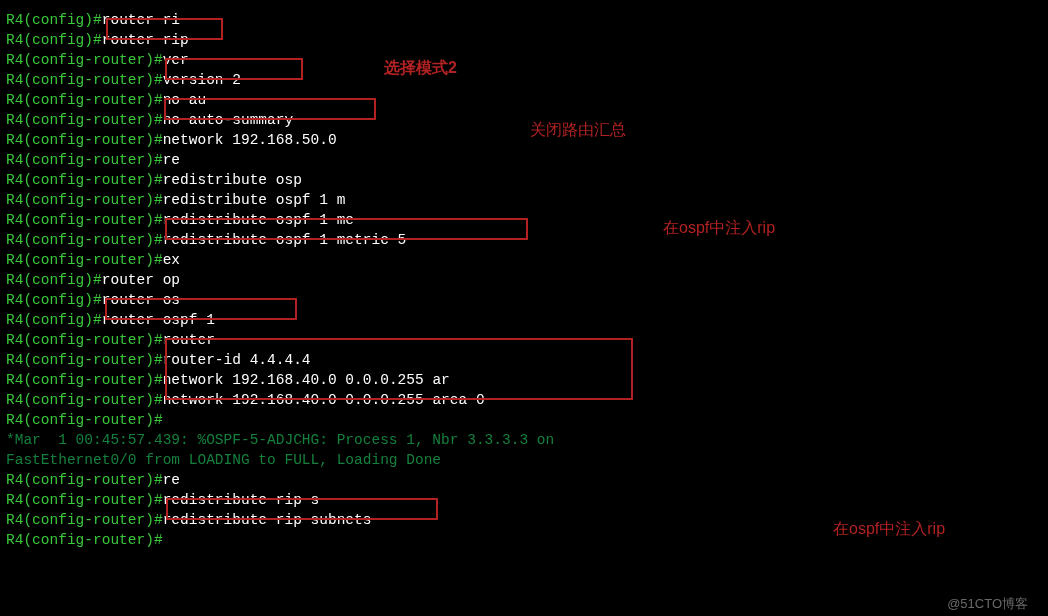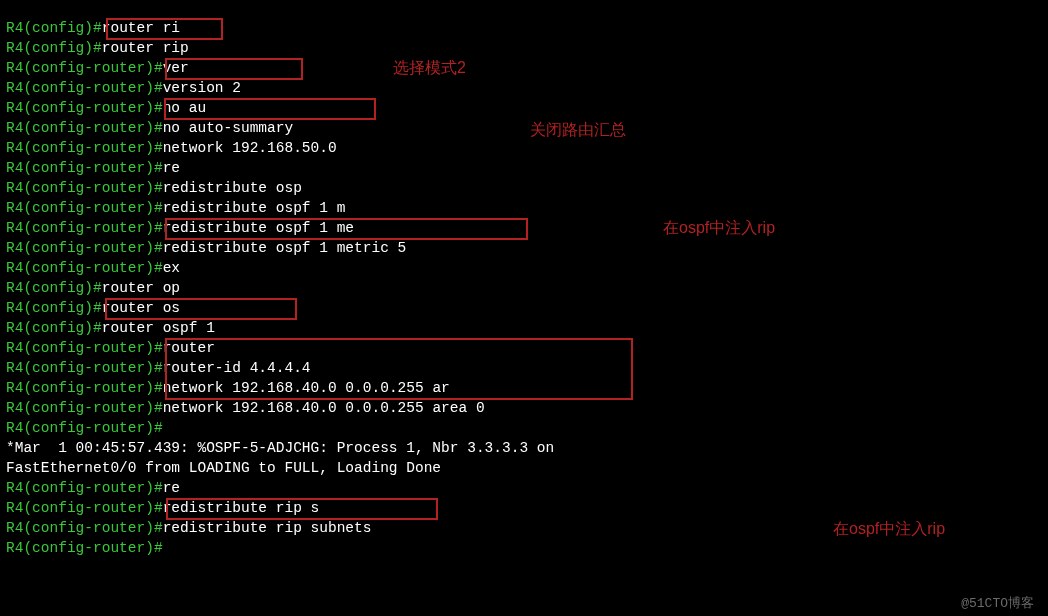--- a/index.html
+++ b/index.html
@@ -7,29 +7,29 @@
       width: 1048px;
       height: 616px;
       background: #000;
       font-family: "Courier New", monospace;
       font-size: 14.5px;
       line-height: 20px;
       overflow: hidden;
       position: relative;
     }
     .terminal {
-      padding: 18px 6px;
+      padding: 10px 6px;
       white-space: pre;
     }
     .line { height: 20px; }
     .prompt { color: #39c839; }
     .device { color: #39c839; }
     .mode { color: #39c839; }
     .cmd { color: #ffffff; }
-    .out { color: #ffffff; }
+    .out { color: #15803d; }
     
     .rect {
       position: absolute;
       border: 2px solid #b22222;
       pointer-events: none;
     }
     .arrow {
       position: absolute;
       pointer-events: none;
     }
@@ -48,25 +48,25 @@
     .anno-text {
       position: absolute;
       color: #b22222;
       font-family: "SimSun","Microsoft YaHei", sans-serif;
       font-size: 16px;
       pointer-events: none;
       white-space: nowrap;
     }
     .watermark {
       position: absolute;
-      right: 14px;
+      right: 20px;
       bottom: 2px;
       color: #6a6a6a;
       font-size: 13px;
-      font-family: Liberation Mono, monospace;
+      font-family: Liberation Sans, sans-serif;
     }
   </style>
 </head>
 <body>
 
 <div class="terminal" id="term"><div class="line"><span class="device">R4</span><span class="mode">(config)</span><span class="prompt">#</span><span class="cmd">router ri</span></div><div class="line"><span class="device">R4</span><span class="mode">(config)</span><span class="prompt">#</span><span class="cmd">router rip</span></div><div class="line"><span class="device">R4</span><span class="mode">(config-router)</span><span class="prompt">#</span><span class="cmd">ver</span></div><div class="line"><span class="device">R4</span><span class="mode">(config-router)</span><span class="prompt">#</span><span class="cmd">version 2</span></div><div class="line"><span class="device">R4</span><span class="mode">(config-router)</span><span class="prompt">#</span><span class="cmd">no au</span></div><div class="line"><span class="device">R4</span><span class="mode">(config-router)</span><span class="prompt">#</span><span class="cmd">no auto-summary</span></div><div class="line"><span class="device">R4</span><span class="mode">(config-router)</span><span class="prompt">#</span><span class="cmd">network 192.168.50.0</span></div><div class="line"><span class="device">R4</span><span class="mode">(config-router)</span><span class="prompt">#</span><span class="cmd">re</span></div><div class="line"><span class="device">R4</span><span class="mode">(config-router)</span><span class="prompt">#</span><span class="cmd">redistribute osp</span></div><div class="line"><span class="device">R4</span><span class="mode">(config-router)</span><span class="prompt">#</span><span class="cmd">redistribute ospf 1 m</span></div><div class="line"><span class="device">R4</span><span class="mode">(config-router)</span><span class="prompt">#</span><span class="cmd">redistribute ospf 1 me</span></div><div class="line"><span class="device">R4</span><span class="mode">(config-router)</span><span class="prompt">#</span><span class="cmd">redistribute ospf 1 metric 5</span></div><div class="line"><span class="device">R4</span><span class="mode">(config-router)</span><span class="prompt">#</span><span class="cmd">ex</span></div><div class="line"><span class="device">R4</span><span class="mode">(config)</span><span class="prompt">#</span><span class="cmd">router op</span></div><div class="line"><span class="device">R4</span><span class="mode">(config)</span><span class="prompt">#</span><span class="cmd">router os</span></div><div class="line"><span class="device">R4</span><span class="mode">(config)</span><span class="prompt">#</span><span class="cmd">router ospf 1</span></div><div class="line"><span class="device">R4</span><span class="mode">(config-router)</span><span class="prompt">#</span><span class="cmd">router</span></div><div class="line"><span class="device">R4</span><span class="mode">(config-router)</span><span class="prompt">#</span><span class="cmd">router-id 4.4.4.4</span></div><div class="line"><span class="device">R4</span><span class="mode">(config-router)</span><span class="prompt">#</span><span class="cmd">network 192.168.40.0 0.0.0.255 ar</span></div><div class="line"><span class="device">R4</span><span class="mode">(config-router)</span><span class="prompt">#</span><span class="cmd">network 192.168.40.0 0.0.0.255 area 0</span></div><div class="line"><span class="device">R4</span><span class="mode">(config-router)</span><span class="prompt">#</span><span class="cmd"></span></div><div class="line"><span class="out">*Mar  1 00:45:57.439: %OSPF-5-ADJCHG: Process 1, Nbr 3.3.3.3 on</span></div><div class="line"><span class="out">FastEthernet0/0 from LOADING to FULL, Loading Done</span></div><div class="line"><span class="device">R4</span><span class="mode">(config-router)</span><span class="prompt">#</span><span class="cmd">re</span></div><div class="line"><span class="device">R4</span><span class="mode">(config-router)</span><span class="prompt">#</span><span class="cmd">redistribute rip s</span></div><div class="line"><span class="device">R4</span><span class="mode">(config-router)</span><span class="prompt">#</span><span class="cmd">redistribute rip subnets</span></div><div class="line"><span class="device">R4</span><span class="mode">(config-router)</span><span class="prompt">#</span><span class="cmd"></span></div></div>
 
 <div class="rect" style="left:106px; top:18px; width:117px; height:22px;"></div>
 <div class="rect" style="left:165px; top:58px; width:138px; height:22px;"></div>
 <div class="rect" style="left:164px; top:98px; width:212px; height:22px;"></div>
@@ -85,18 +85,18 @@
 </div>
 <div class="arrow">
   
   
 </div>
 <div class="arrow">
   
   
 </div>
 
-<div class="anno-text" style="left:393px; top:58px;">选择模式2</div>
+<div class="anno-text" style="left:384px; top:58px;font-weight:bold;">选择模式2</div>
 <div class="anno-text" style="left:530px; top:100px;margin-top:20px;">关闭路由汇总</div>
 <div class="anno-text" style="left:663px; top:218px;">在ospf中注入rip</div>
 <div class="anno-text" style="left:833px; top:519px;">在ospf中注入rip</div>
 
 <div class="watermark">@51CTO博客</div>
 
 </body></html>

